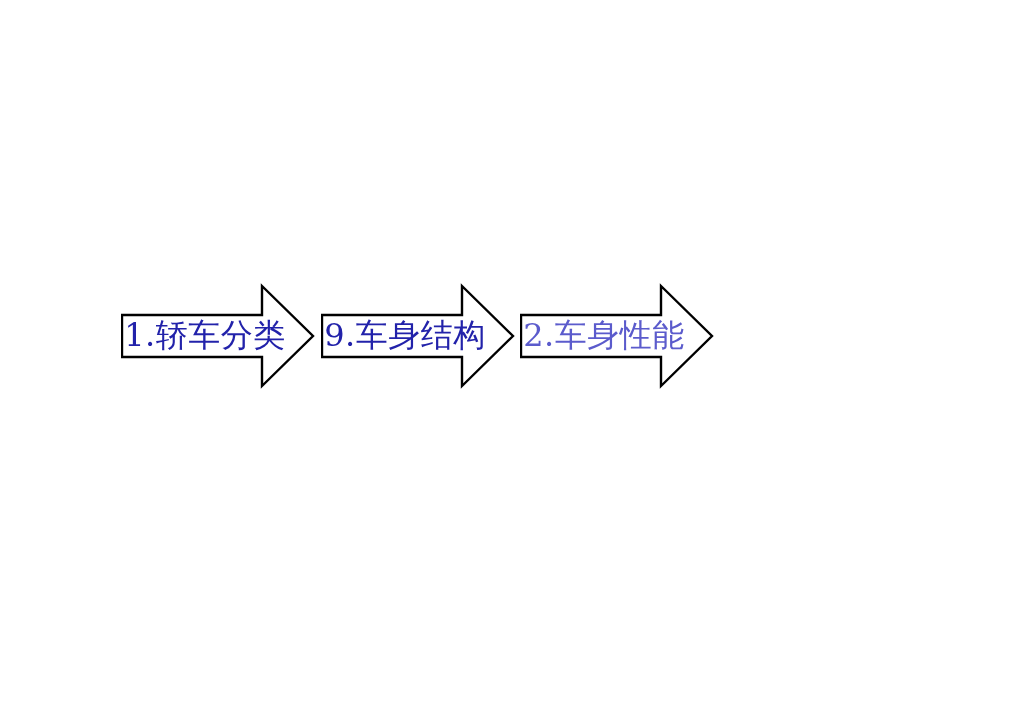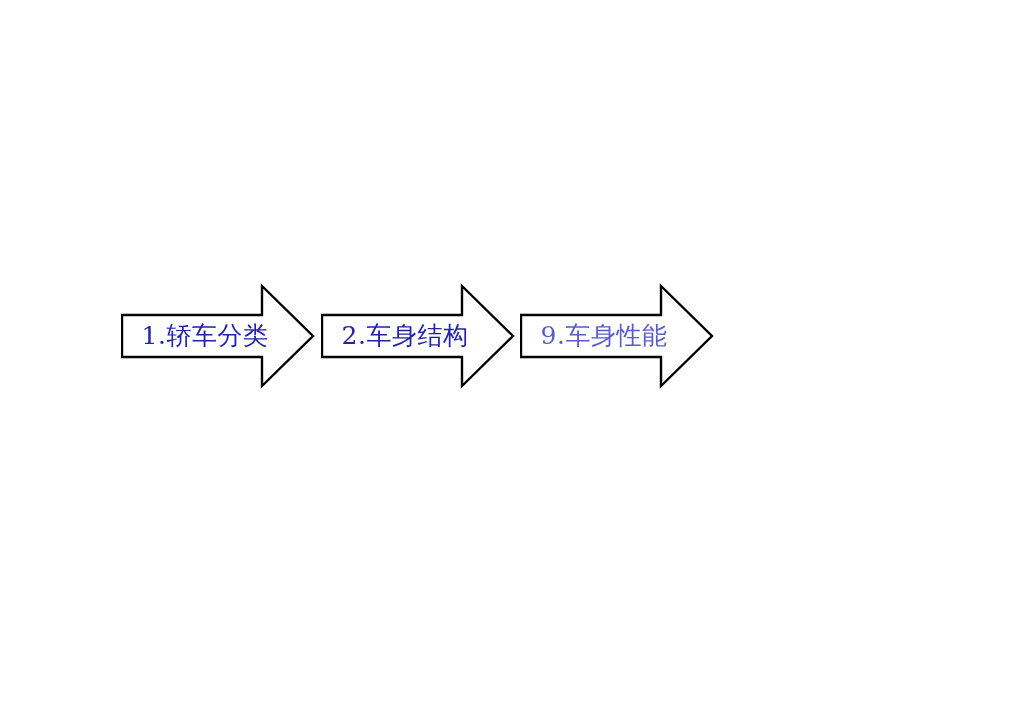--- a/index.html
+++ b/index.html
@@ -52,21 +52,21 @@
 
   .arrow-step .arrow-label {
     position: absolute;
     left: 8px;
     top: 30px;
     width: 152px;
     height: 60px;
     display: flex;
     align-items: center;
     justify-content: center;
-    font-size: 25px;
+    font-size: 32px;
     line-height: 1.1;
     letter-spacing: 0.5px;
     white-space: nowrap;
     font-family: "DejaVu Serif", "Liberation Serif", serif;
   }
 
   
   .tone-dark .arrow-label { color: #2222aa; }
   
   .tone-light .arrow-label { color: #5b5bcc; }
@@ -82,25 +82,25 @@
       <svg class="arrow-shape" viewBox="0 0 202 120" preserveAspectRatio="none">
         <polygon points="1,39 141,39 141,10 192,60 141,110 141,81 1,81" fill="#ffffff" stroke="#000000" stroke-width="2.4" stroke-linejoin="miter"></polygon>
       </svg>
       <div class="arrow-label">1.轿车分类</div>
     </div>
 
     <div class="arrow-step tone-dark" style="left:321px;">
       <svg class="arrow-shape" viewBox="0 0 202 120" preserveAspectRatio="none">
         <polygon points="1,39 141,39 141,10 192,60 141,110 141,81 1,81" fill="#ffffff" stroke="#000000" stroke-width="2.4" stroke-linejoin="miter"></polygon>
       </svg>
-      <div class="arrow-label">2.车身结构</div>
+      <div class="arrow-label">9.车身结构</div>
     </div>
 
     <div class="arrow-step tone-light" style="left:520px;">
       <svg class="arrow-shape" viewBox="0 0 202 120" preserveAspectRatio="none">
         <polygon points="1,39 141,39 141,10 192,60 141,110 141,81 1,81" fill="#ffffff" stroke="#000000" stroke-width="2.4" stroke-linejoin="miter"></polygon>
       </svg>
-      <div class="arrow-label">9.车身性能</div>
+      <div class="arrow-label">2.车身性能</div>
     </div>
 
 
   </div>
 </div>
 
 </body></html>

